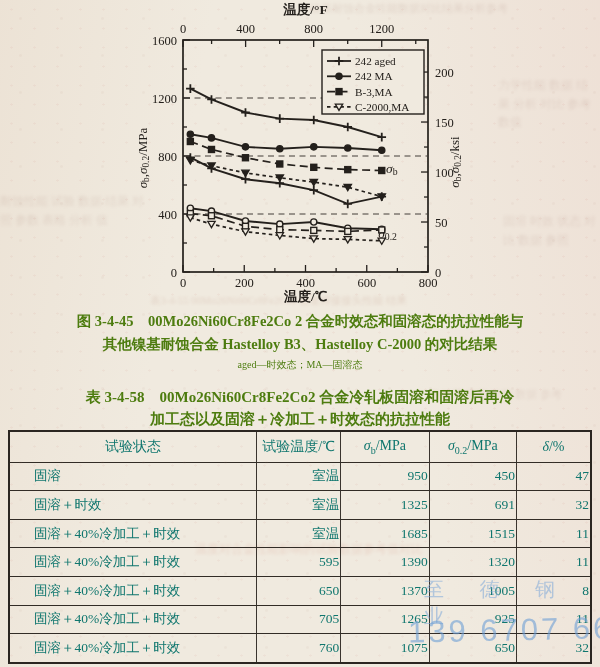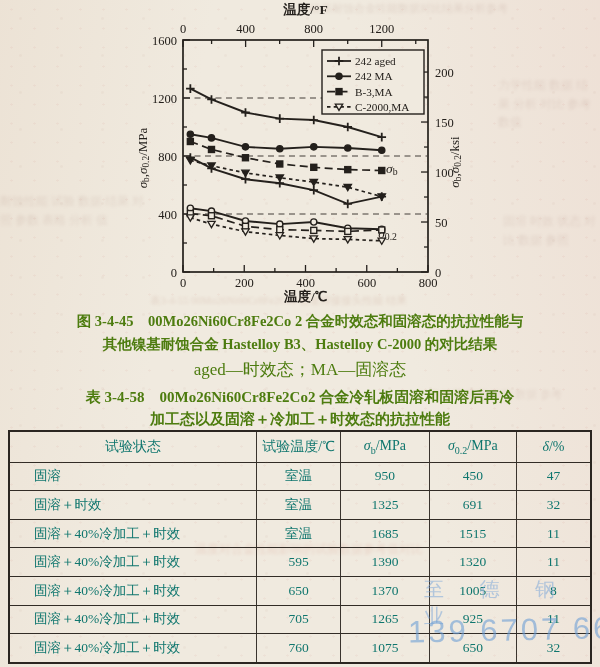--- a/index.html
+++ b/index.html
@@ -13,31 +13,31 @@
         radial-gradient(rgba(196,120,108,.10) 1px, transparent 1.6px),
         radial-gradient(rgba(170,135,115,.08) 1px, transparent 2px);
         background-size:23px 19px, 41px 37px;}
   .ghost{position:absolute;z-index:1;filter:blur(1.4px);line-height:1.55;
          font-family:"Liberation Serif", serif;pointer-events:none;word-break:break-all;}
   .chart-wrap{position:absolute;left:0;top:0;width:600px;height:306px;z-index:2;}
   svg text{font-family:"Liberation Serif", serif;fill:#24201c;}
   .cap{position:absolute;left:0;width:600px;text-align:center;z-index:2;color:#4d7c0f;}
   .cap1{top:312px;font-size:14.5px;font-weight:700;}
   .cap2{top:335px;font-size:14.5px;font-weight:700;}
-  .cap3{top:358px;font-size:17px;font-weight:400;}
+  .cap3{top:358px;font-size:10px;font-weight:400;}
   .tt1{top:388px;font-size:15px;font-weight:700;}
   .tt2{top:410px;font-size:15px;font-weight:700;}
   table.data{position:absolute;left:8px;top:430px;width:584px;height:234px;z-index:2;
         border-collapse:collapse;table-layout:fixed;background:transparent;}
   table.data th, table.data td{border:1px solid #3a342e;border-top:1.6px solid #322c26;
         border-bottom:1.6px solid #322c26;color:#0f766e;overflow:hidden;white-space:nowrap;}
   table.data{border:2px solid #2b2621;}
   thead tr{height:31px;}
   th{font-size:14px;font-weight:400;text-align:center;}
-  td{font-size:13.5px;text-align:center;}
+  td{font-size:13.5px;text-align:right;}
   td.state{text-align:left;padding-left:24px;}
   .sym{font-style:italic;}
   sub{font-size:10px;}
   .wm{position:absolute;z-index:5;pointer-events:none;font-family:"Liberation Sans", sans-serif;}
   .wm1{left:424px;top:576px;font-size:20px;letter-spacing:15px;color:rgba(126,168,217,.55);}
   .wm2{left:408px;top:612px;font-size:31px;letter-spacing:3px;color:rgba(108,158,214,.6);
        transform:rotate(-1.2deg);white-space:nowrap;}
 </style>
 </head>
 <body>

